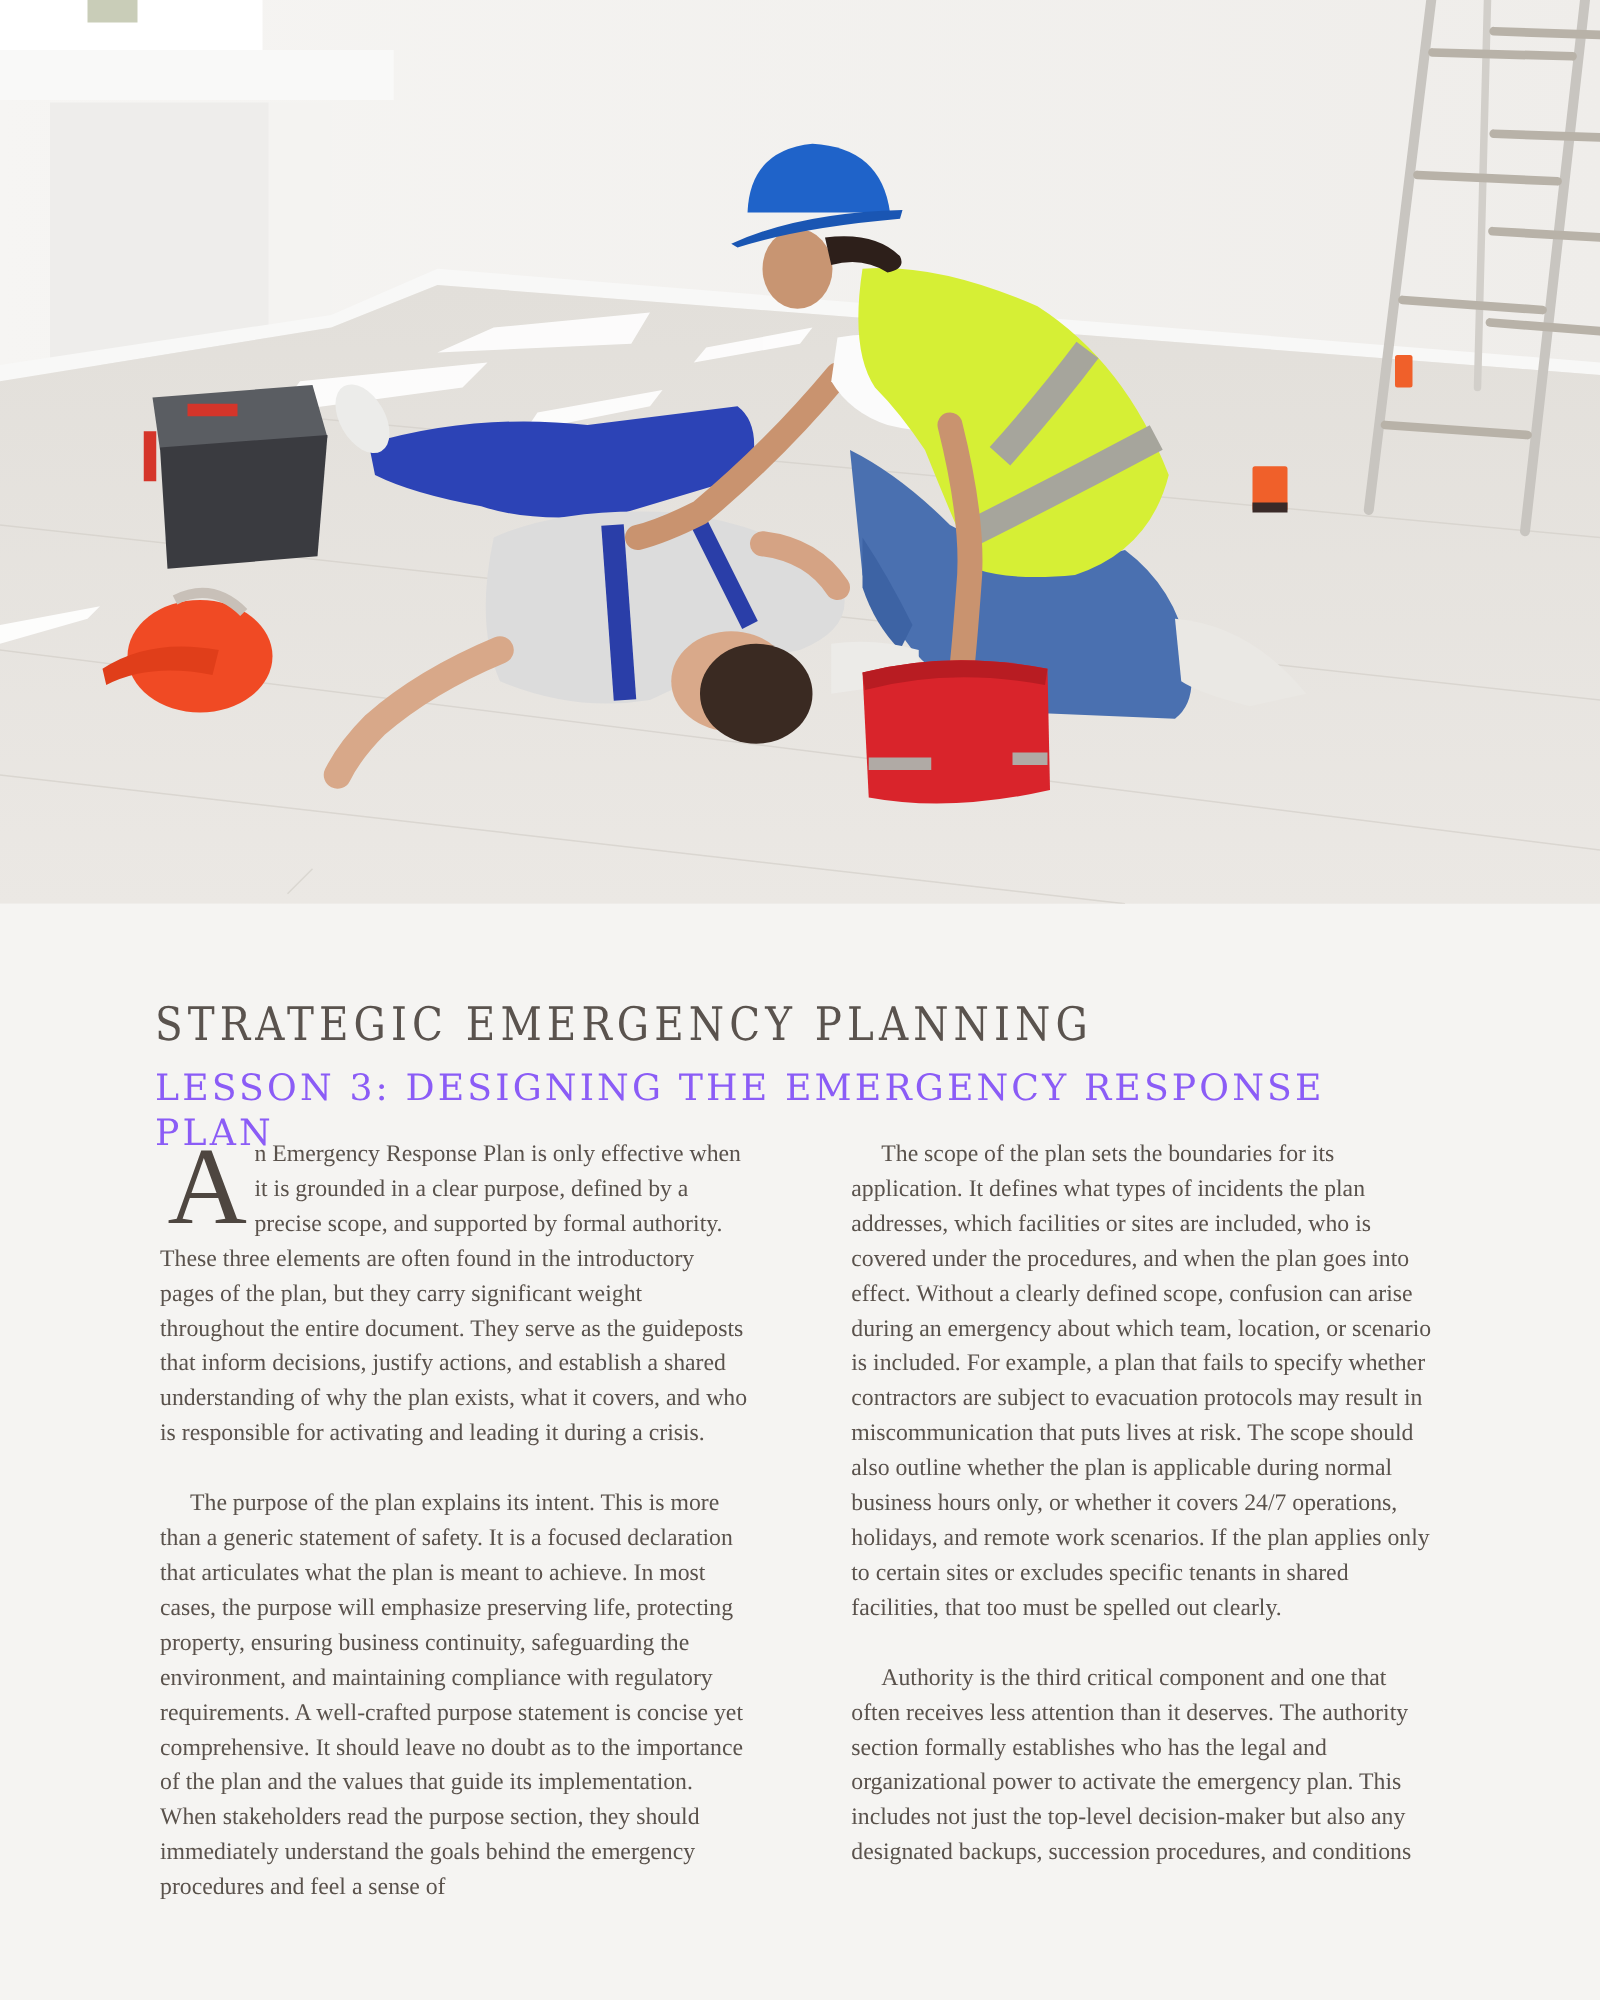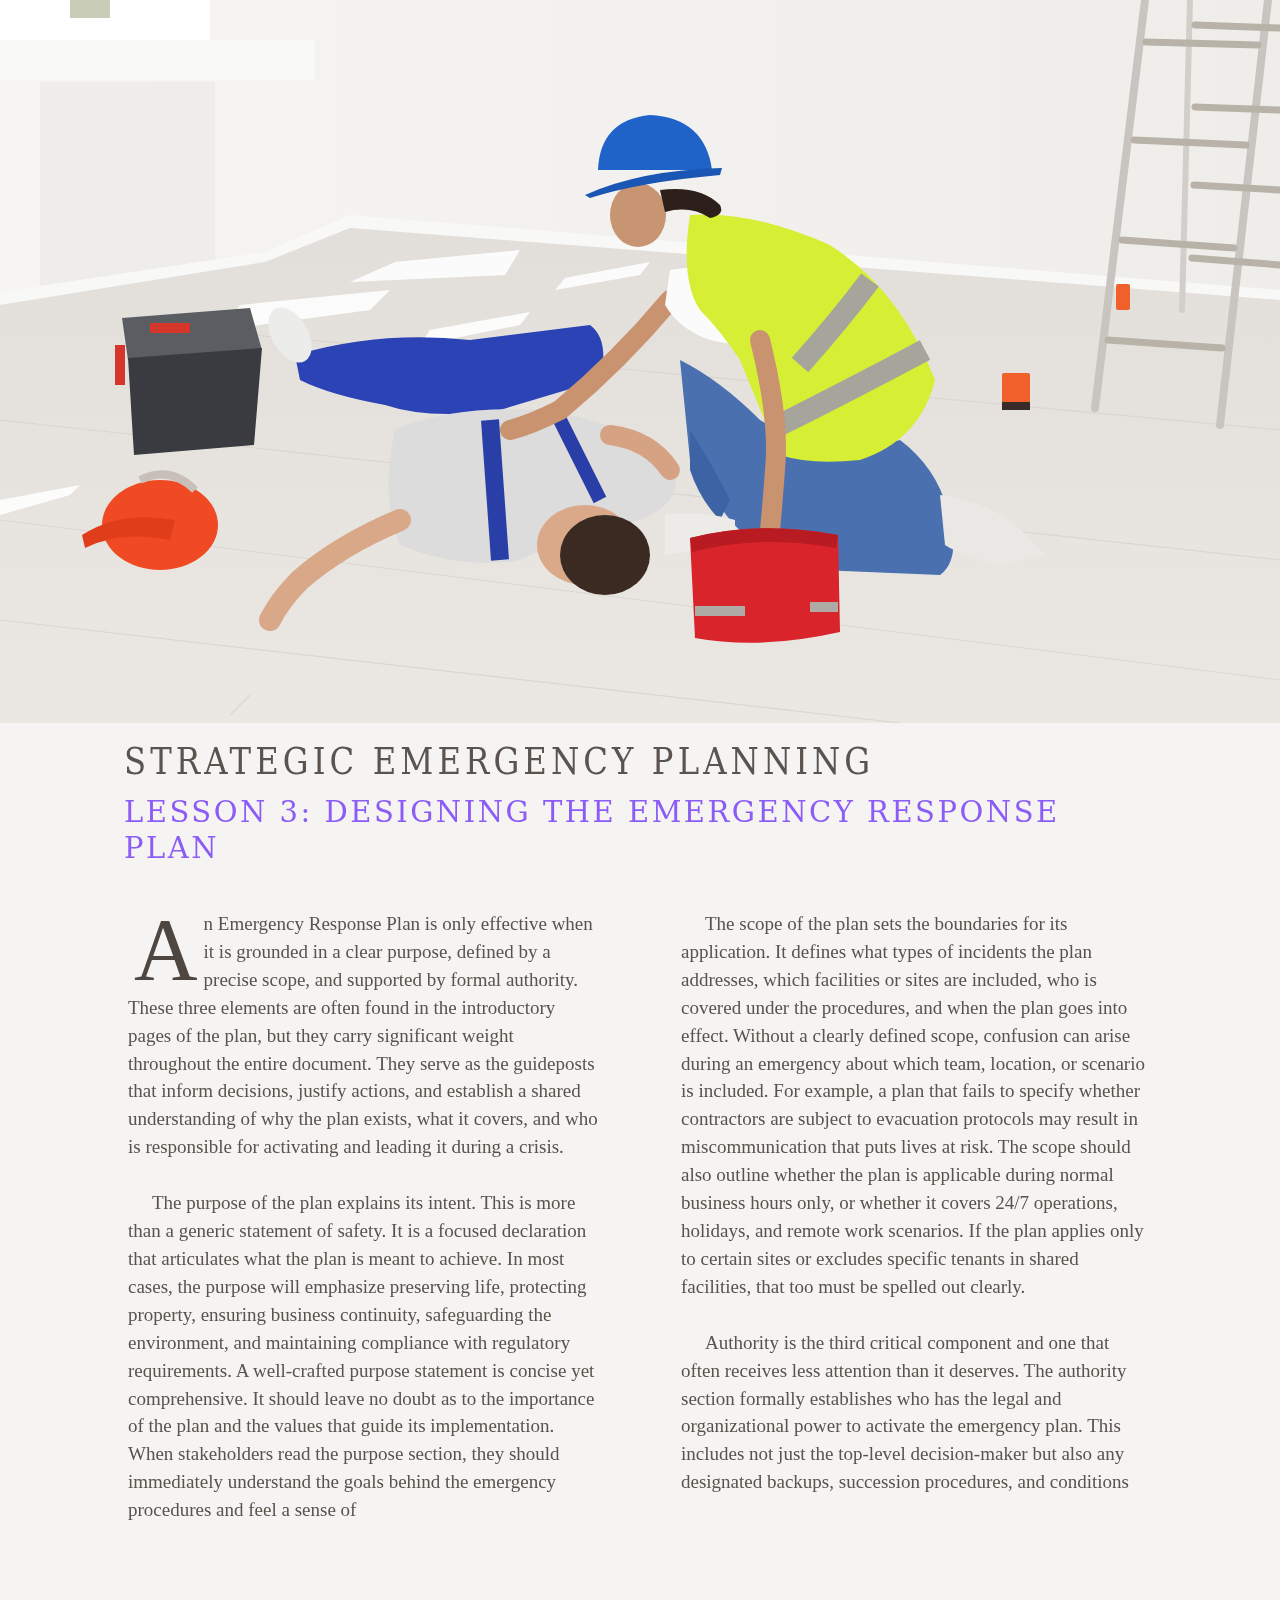--- a/index.html
+++ b/index.html
@@ -25,21 +25,21 @@
       background: #f1f0ee;
     }
     .hero svg {
       display: block;
       width: 1280px;
       height: 723px;
     }
     .titles {
       position: absolute;
       left: 124px;
-      top: 740px;
+      top: 798px;
       width: 1040px;
     }
     .title {
       font-family: "DejaVu Serif", "Liberation Serif", serif;
       font-weight: 200;
       font-size: 37px;
       letter-spacing: 4.2px;
       color: #5a534e;
       line-height: 44px;
       margin: 0;

